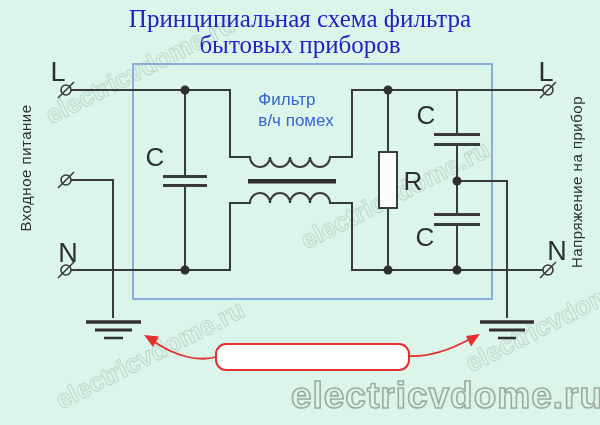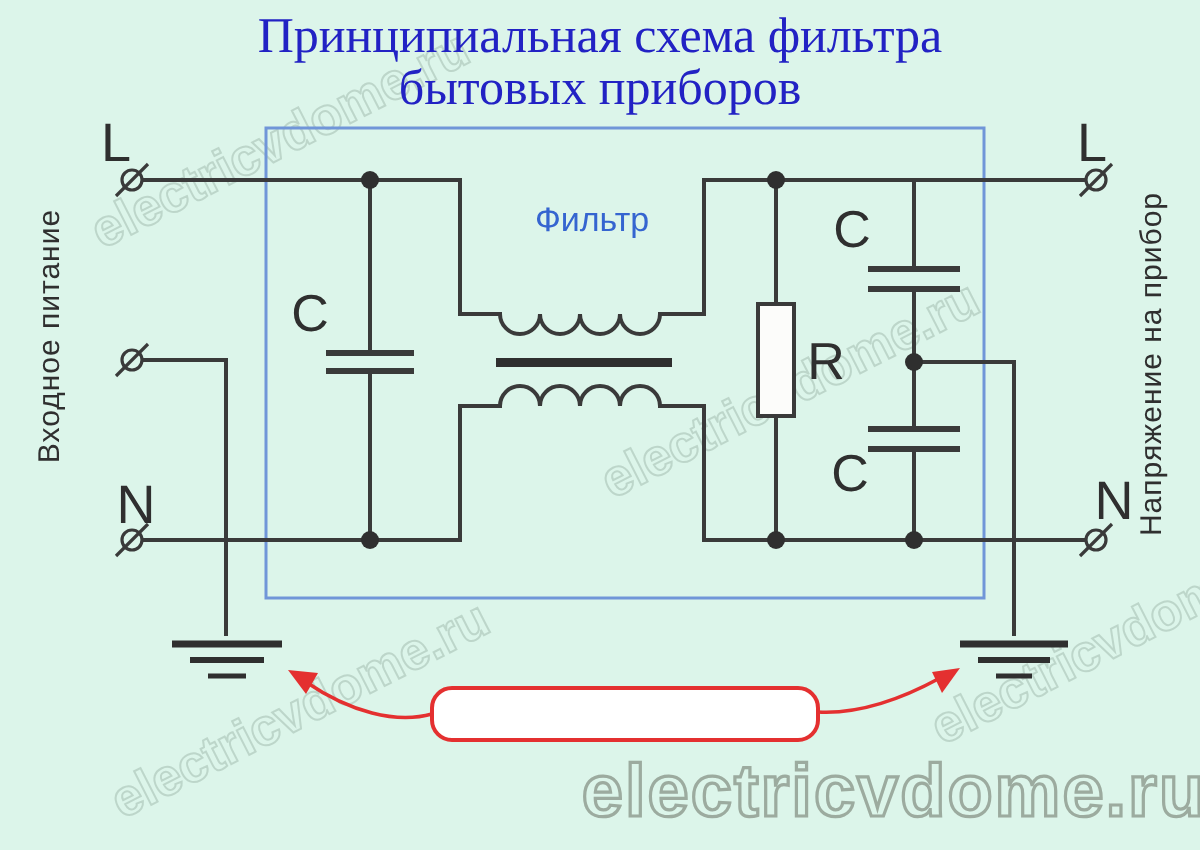--- a/index.html
+++ b/index.html
@@ -129,20 +129,21 @@
       <polygon points="144,335 159,336.5 153,347" fill="#e43030"></polygon>
       <path d="M409 356 C 427 357 448 351 470 339" stroke="#e43030" stroke-width="1.8" fill="none"></path>
       <polygon points="480,334 466,336 471,346.5" fill="#e43030"></polygon>
     </g>
 
     <rect x="216" y="344" width="193" height="26" rx="10" fill="#ffffff" stroke="#e43030" stroke-width="2"></rect>
   </svg>
 
   <div class="filter-label">
     <div>Фильтр</div>
+    <div>в/ч помех</div>
   </div>
 
   <div class="rot side-caption" style="left:25px; top:168px;">Входное питание</div>
   <div class="rot side-caption" style="left:576px; top:182px;">Напряжение на прибор</div>
 
   <div class="pos term-label" style="left:58px;  top:72px;">L</div>
   <div class="pos term-label" style="left:68px;  top:253px;">N</div>
   <div class="pos term-label" style="left:546px; top:72px;">L</div>
   <div class="pos term-label" style="left:557px; top:251px;">N</div>
 

